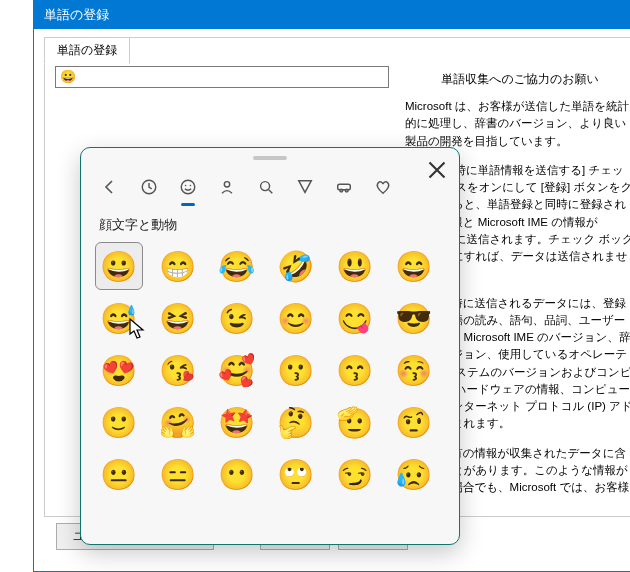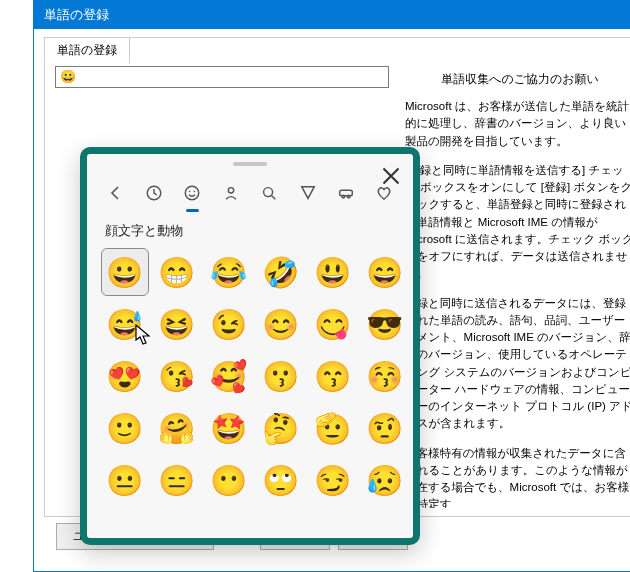--- a/index.html
+++ b/index.html
@@ -13,21 +13,21 @@
   .left-col { flex:1 1 58%; }
   .right-col { flex:1 1 42%; font-size:11.5px; line-height:1.5; padding:0 6px; overflow:hidden; }
   .right-title { text-align:center; margin:4px 0 10px 0; font-size:12px; }
   .right-col p { margin-bottom:12px; }
   .label { margin-bottom:4px; }
   .textbox { width:100%; height:22px; border:1px solid #7a7a7a; padding:2px 4px; background:#fff; font-size:13px; }
   .button-row { display:flex; gap:8px; padding:6px 0 0 12px; }
   .btn { border:1px solid #adadad; background:#f0f0f0; padding:4px 16px; font-size:12px; min-width:92px; }
   .btn.small { min-width:70px; padding:4px 10px; }
   
-  .picker { position:absolute; left:46px; top:118px; width:340px; height:398px; background:#f7f7f7; border:7px solid #0f766e; border-radius:10px; box-shadow:0 8px 24px rgba(0,0,0,.22); display:flex; flex-direction:column; }
+  .picker { position:absolute; left:46px; top:118px; width:380px; height:398px; background:#f7f7f7; border:1px solid #0f766e; border-radius:10px; box-shadow:0 8px 24px rgba(0,0,0,.22); display:flex; flex-direction:column; }
   .grab { width:34px; height:4px; background:#c6c6c6; border-radius:2px; margin:8px auto 4px auto; }
   .picker-close { position:absolute; right:10px; top:10px; width:24px; height:24px; font-size:13px; color:#444; display:flex; align-items:center; justify-content:center; cursor:pointer; }
   .picker-tabs { display:flex; align-items:center; gap:9px; padding:8px 14px 0 14px; }
   .ptab { width:30px; height:30px; display:flex; align-items:center; justify-content:center; color:#555; position:relative; cursor:pointer; }
   .ptab svg { width:18px; height:18px; stroke:#555; fill:none; stroke-width:1.6; }
   .ptab.back svg { width:16px; height:16px; }
   .ptab.active::after { content:""; position:absolute; bottom:-4px; left:8px; right:8px; height:3px; background:#0067c0; border-radius:2px; }
   .picker-section-title { padding:14px 18px 8px 18px; font-size:13px; color:#222; }
   .emoji-scroll { flex:1; overflow:hidden; padding:0 14px; }
   .emoji-grid { display:grid; grid-template-columns:repeat(6, 1fr); gap:4px 4px; }

